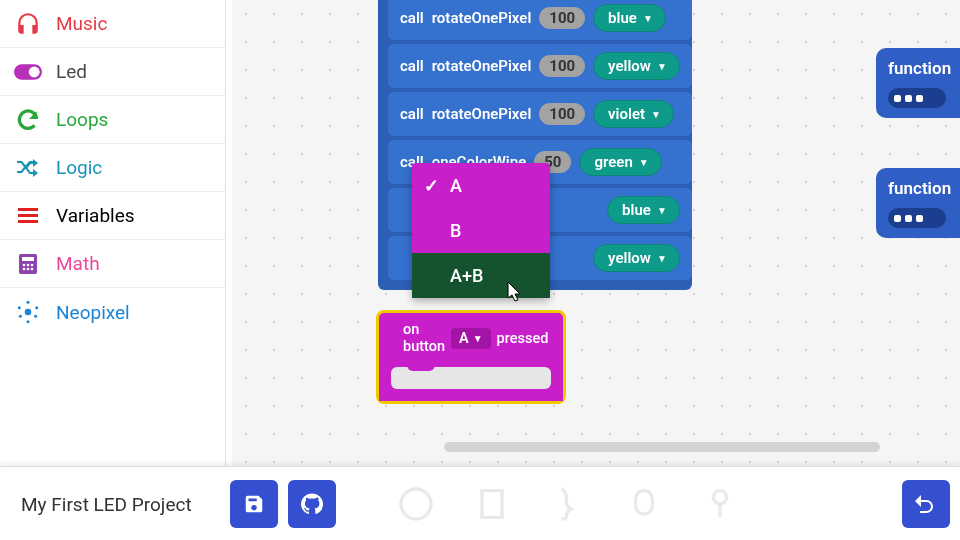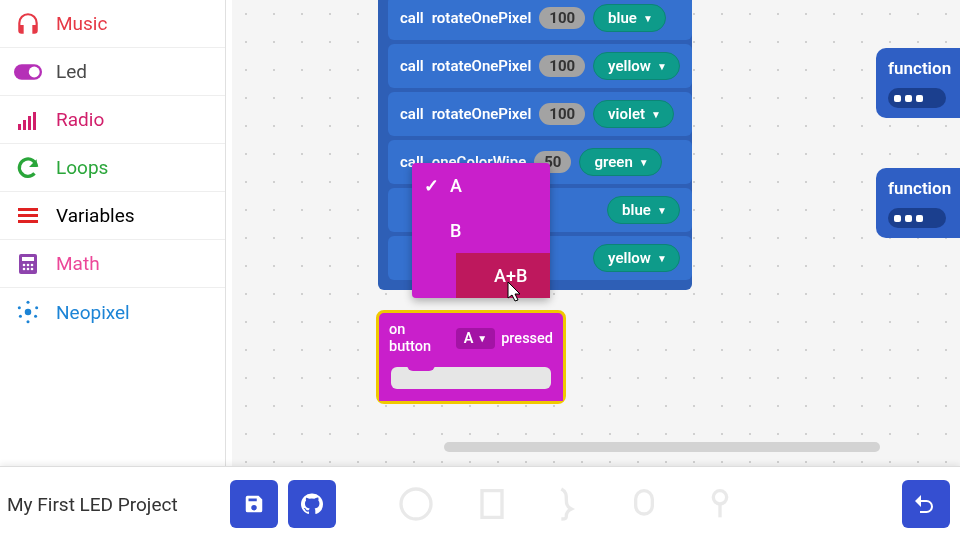--- a/index.html
+++ b/index.html
@@ -14,41 +14,41 @@
 
 .stack { position: absolute; left: 146px; top: -8px; display: flex; flex-direction: column; background: #2e5fb6; padding: 0 0 10px 10px; border-radius: 6px; }
 .block { background: #3571cf; color: #fff; font-size: 15px; font-weight: 600; display: flex; align-items: center; gap: 8px; padding: 8px 12px; margin-top: 4px; border-radius: 6px; position: relative; }
 .num-pill { background: #a3a3a3; color: #333; font-weight: 700; padding: 2px 10px; border-radius: 14px; font-size: 15px; }
 .color-pill { background: #0e9b8a; color: #fff; padding: 4px 12px 4px 14px; border-radius: 18px; font-size: 15px; font-weight: 600; display: inline-flex; align-items: center; gap: 6px; border: 1px solid #0c8576; }
 .color-pill .caret { font-size: 10px; }
 
 .dropdown { position: absolute; left: 180px; top: 163px; width: 138px; background: #c91fcb; border-radius: 4px; box-shadow: 0 3px 8px rgba(0,0,0,.3); z-index: 30; }
 .dropdown-item { color: #fff; font-size: 18px; font-weight: 500; padding: 12px 16px 12px 38px; position: relative; cursor: pointer; }
 .dropdown-item.selected::before { content: "✓"; position: absolute; left: 12px; font-weight: 700; }
-.dropdown-item.hovered { background: #be185d; margin-left: 44px; }
+.dropdown-item.hovered { background: #14532d; }
 
 .event-block { position: absolute; left: 144px; top: 310px; width: 190px; background: #c91fcb; border: 3px solid #f0c800; border-radius: 8px; padding: 0; }
-.event-header { color: #fff; font-size: 14.5px; font-weight: 500; display: flex; align-items: center; gap: 6px; padding: 8px 10px; }
+.event-header { color: #fff; font-size: 14.5px; font-weight: 500; display: flex; align-items: center; gap: 6px; padding: 8px 24px; }
 .event-header .btn-pill { background: #a313a5; padding: 2px 8px; border-radius: 4px; display: inline-flex; align-items: center; gap: 4px; font-weight: 600; }
 .event-header .btn-pill .caret { font-size: 10px; }
 .event-body { height: 38px; background: #c91fcb; position: relative; border-top: none; }
 .event-body .slot { position: absolute; left: 12px; right: 12px; top: 4px; height: 22px; background: #e6e6e6; border-radius: 6px; }
 .event-body .notch { position: absolute; left: 28px; top: -2px; width: 28px; height: 10px; background: #c91fcb; border-radius: 0 0 6px 6px; }
 
 .fn-block { position: absolute; right: 0; width: 84px; background: #2f5fc4; color: #fff; border-radius: 10px 0 0 10px; padding: 10px 0 10px 12px; }
 .fn-block .fn-label { font-size: 17px; font-weight: 600; }
 .fn-block .fn-slot { margin-top: 10px; width: 58px; height: 20px; background: #1b3f8e; border-radius: 10px; display: flex; align-items: center; padding: 0 6px; gap: 4px; }
 .fn-block .dot { width: 7px; height: 7px; background: #fff; border-radius: 2px; }
 
 .scrollbar { position: absolute; left: 212px; bottom: 14px; width: 436px; height: 10px; background: #d3d3d3; border-radius: 5px; }
 
 .cursor { position: absolute; left: 272px; top: 280px; z-index: 40; pointer-events: none; }
 
 .bottom-bar { position: absolute; left: 0; right: 0; bottom: 0; height: 74px; background: #fff; border-top: 1px solid #ddd; box-shadow: 0 -2px 6px rgba(0,0,0,.08); display: flex; align-items: center; padding: 0 0 0 0; }
-.project-name { font-size: 19px; color: #333; padding: 0 6px; height: 46px; line-height: 46px; border: 1px solid transparent; min-width: 220px; }
+.project-name { font-size: 19px; color: #333; padding: 0 20px; height: 46px; line-height: 46px; border: 1px solid transparent; min-width: 220px; }
 .sq-btn { width: 48px; height: 48px; background: #354fd1; border-radius: 6px; display: inline-flex; align-items: center; justify-content: center; margin-left: 10px; cursor: pointer; }
 .sq-btn.undo { position: absolute; right: 10px; }
 .faded-icons { display: flex; gap: 36px; align-items: center; margin-left: 60px; opacity: .18; }
 .faded { width: 40px; height: 40px; }
 
 svg { display: block; }
 </style>
 </head>
 <body>
 
@@ -65,39 +65,34 @@
     <span class="icon">
       <svg viewBox="0 0 36 20" width="30" height="18">
           <rect x="0" y="0" rx="10" ry="10" width="36" height="20" fill="#b530b7"></rect>
           <circle cx="26" cy="10" r="7" fill="#fff"></circle>
         </svg>
     </span>
     <span class="label" style="color:#4a4a4a">Led</span>
   </div>
   <div class="sidebar-item">
     <span class="icon">
-      <svg viewBox="0 0 24 24" width="24" height="24">
-          <g fill="#d11f6b">
-            <rect x="2" y="16" width="3" height="6"></rect>
-            <rect x="7" y="12" width="3" height="10"></rect>
-            <rect x="12" y="8" width="3" height="14"></rect>
-            <rect x="17" y="4" width="3" height="18"></rect>
-          </g>
-        </svg>
-    </span>
-    <span class="label" style="color:#d11f6b">Radio</span>
-  </div>
-  <div class="sidebar-item">
-    <span class="icon">
       <svg viewBox="0 0 24 24" width="26" height="26">
           <path fill="none" stroke="#2aa63a" stroke-width="3" d="M20 11a8 8 0 10-2 6"></path>
           <path fill="#2aa63a" d="M20 4v7h-7z"></path>
         </svg>
     </span>
     <span class="label" style="color:#2aa63a">Loops</span>
+  </div>
+  <div class="sidebar-item">
+    <span class="icon">
+      <svg viewBox="0 0 24 24" width="24" height="24">
+          <path fill="#1893b6" d="M17 3l5 4-5 4V8h-2.5l-3 4 3 4H17v-3l5 4-5 4v-3h-3.5l-4-5.3L6 17H1v-2h4l3-4-3-4H1V5h5l3.5 4.3L13.5 5H17z"></path>
+        </svg>
+    </span>
+    <span class="label" style="color:#1893b6">Logic</span>
   </div>
   <div class="sidebar-item">
     <span class="icon">
       <svg viewBox="0 0 24 24" width="24" height="24">
           <g fill="#e02222">
             <rect x="2" y="4" width="20" height="3"></rect>
             <rect x="2" y="10" width="20" height="3"></rect>
             <rect x="2" y="16" width="20" height="3"></rect>
           </g>
         </svg>

